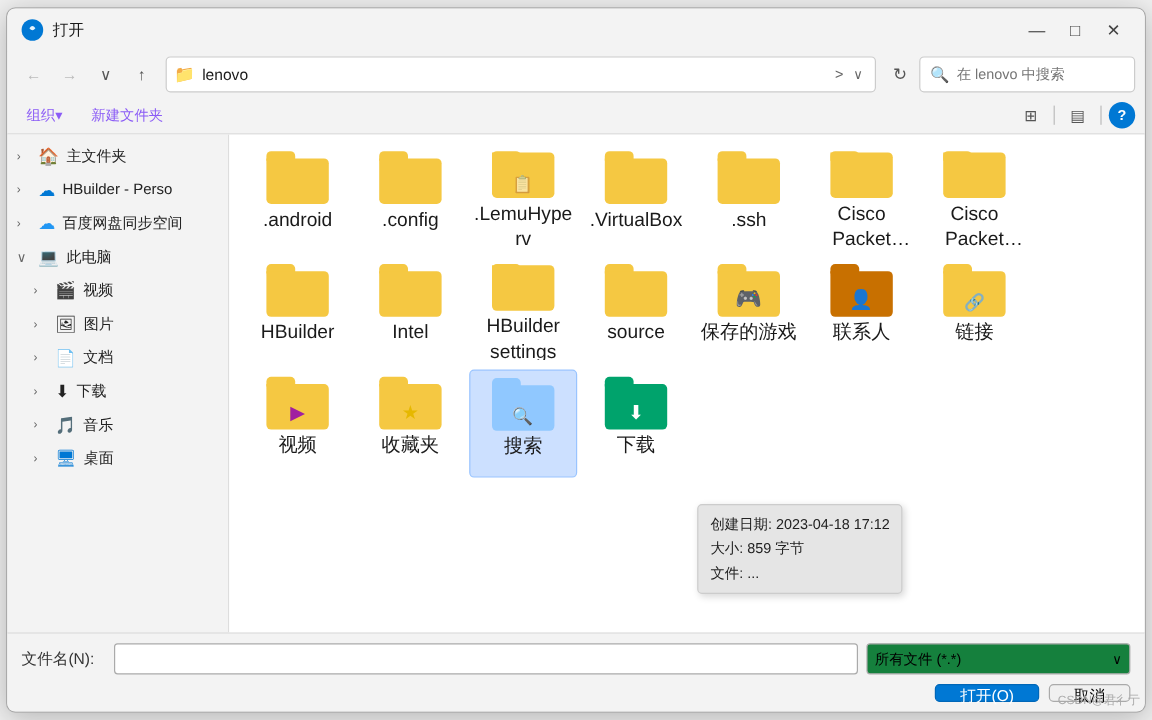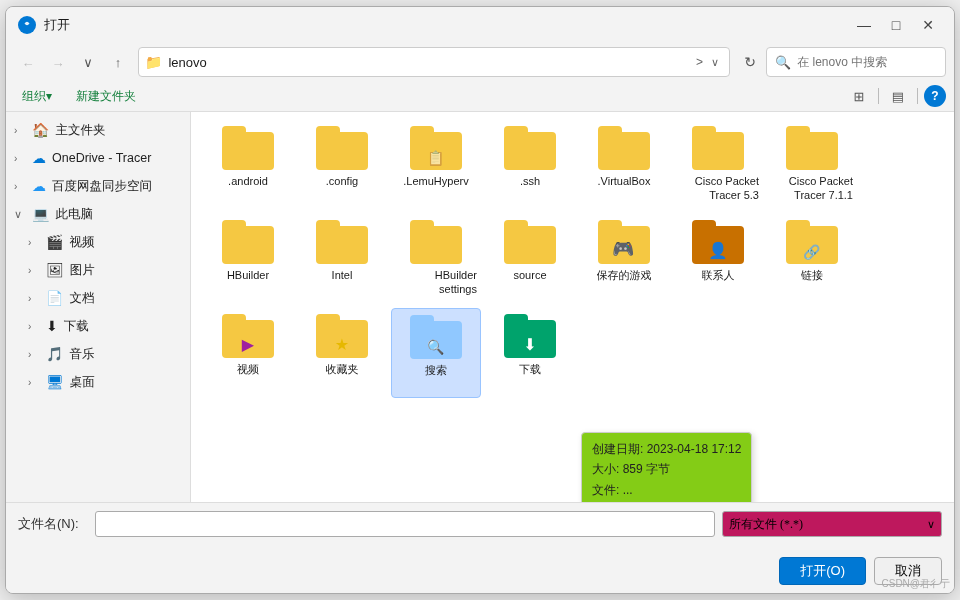--- a/index.html
+++ b/index.html
@@ -162,21 +162,21 @@
       gap: 8px;
       background: #f3f3f3;
       border-bottom: 1px solid #ddd;
     }
     .toolbar2-btn {
       height: 26px;
       border: none;
       background: transparent;
       cursor: pointer;
       font-size: 12px;
-      color: #15803d;
+      color: #8b5cf6;
       border-radius: 4px;
       padding: 0 8px;
       display: flex;
       align-items: center;
       gap: 4px;
     }
     .toolbar2-right {
       margin-left: auto;
       display: flex;
       align-items: center;
@@ -278,92 +278,91 @@
     .folder-tab {
       width: 24px;
       height: 8px;
       background: #f5c842;
       border-radius: 4px 4px 0 0;
       position: absolute;
       top: 0;
       left: 0;
     }
     .file-name {
-      font-size: 11px;
+      font-size: 16px;
       color: #1a1a1a;
-      text-align: right;
+      text-align: center;
       line-height: 1.3;
       max-width: 86px;
       word-break: break-word;
       overflow: hidden;
       display: -webkit-box;
       -webkit-line-clamp: 2;
       -webkit-box-orient: vertical;
     }
 
     
     .tooltip-box {
       position: absolute;
-      background: #84cc16;
+      background: #e5e5e5;
       border: 1px solid #ccc;
       border-radius: 4px;
       padding: 6px 10px;
       font-size: 12px;
       color: #222;
       box-shadow: 2px 2px 6px rgba(0,0,0,0.15);
       z-index: 10;
       white-space: nowrap;
-      top: 320px;
+      top: 308px;
       left: 390px;
       line-height: 1.7;
     }
 
     
     .bottom-bar {
       border-top: 1px solid #ddd;
       background: #f3f3f3;
       padding: 8px 12px;
     }
     .filename-row {
       display: flex;
       align-items: center;
       gap: 7px;
-      margin-bottom: 20px;
+      margin-bottom: 8px;
     }
     .filename-label { font-size: 13px; color: #333; min-width: 70px; }
     .filename-input {
       flex: 1;
       height: 26px;
       border: 1px solid #aaa;
       border-radius: 3px;
       padding: 0 6px;
       font-size: 13px;
       background: white;
     }
     .filetype-select {
       width: 220px;
       height: 26px;
       border: 1px solid #aaa;
       border-radius: 3px;
-      background: #be185d;
+      background: #15803d;
       font-size: 12px;
       padding: 0 6px;
       display: flex;
       align-items: center;
       justify-content: space-between;
       cursor: pointer;
-      font-family: Liberation Serif, serif;
     }
     .buttons-row {
       display: flex;
       justify-content: flex-end;
       gap: 8px;
     }
     .action-btn {
-      height: 28px;
+      height: 15px;
       padding: 0 20px;
       border: 1px solid #aaa;
       border-radius: 4px;
       font-size: 13px;
       cursor: pointer;
       background: #f0f0f0;
     }
     .action-btn.primary {
       background: #0078d4;
       color: white;
@@ -440,21 +439,21 @@
 
       <div class="sidebar-item" style="padding-left:8px;">
         <span class="sidebar-expand">›</span>
         <span class="sidebar-icon">🏠</span>
         <span class="sidebar-label">主文件夹</span>
       </div>
 
       <div class="sidebar-item" style="padding-left:8px;">
         <span class="sidebar-expand">›</span>
         <span class="sidebar-icon" style="color:#0078d4;">☁</span>
-        <span class="sidebar-label">OneDrive - Tracer</span>
+        <span class="sidebar-label">HBuilder - Perso</span>
       </div>
 
       <div class="sidebar-item" style="padding-left:8px;">
         <span class="sidebar-expand">›</span>
         <span class="sidebar-icon" style="color:#2196F3;">☁</span>
         <span class="sidebar-label">百度网盘同步空间</span>
       </div>
 
       <div class="sidebar-item" style="padding-left:8px;">
         <span class="sidebar-expand" style="font-size:11px;">∨</span>
@@ -524,29 +523,29 @@
           <span style="position:absolute;bottom:4px;left:50%;transform:translateX(-50%);font-size:14px;opacity:0.5;">📋</span>
         </div>
         <span class="file-name">.LemuHyperv</span>
       </div>
 
       <div class="file-item">
         <div class="folder-icon">
             <div class="folder-tab"></div>
             <div class="folder-body"></div>
           </div>
+        <span class="file-name">.VirtualBox</span>
+      </div>
+
+      <div class="file-item">
+        <div class="folder-icon">
+            <div class="folder-tab"></div>
+            <div class="folder-body"></div>
+          </div>
         <span class="file-name">.ssh</span>
-      </div>
-
-      <div class="file-item">
-        <div class="folder-icon">
-            <div class="folder-tab"></div>
-            <div class="folder-body"></div>
-          </div>
-        <span class="file-name">.VirtualBox</span>
       </div>
 
       <div class="file-item">
         <div class="folder-icon">
             <div class="folder-tab"></div>
             <div class="folder-body"></div>
           </div>
         <span class="file-name">Cisco Packet Tracer 5.3</span>
       </div>
 

